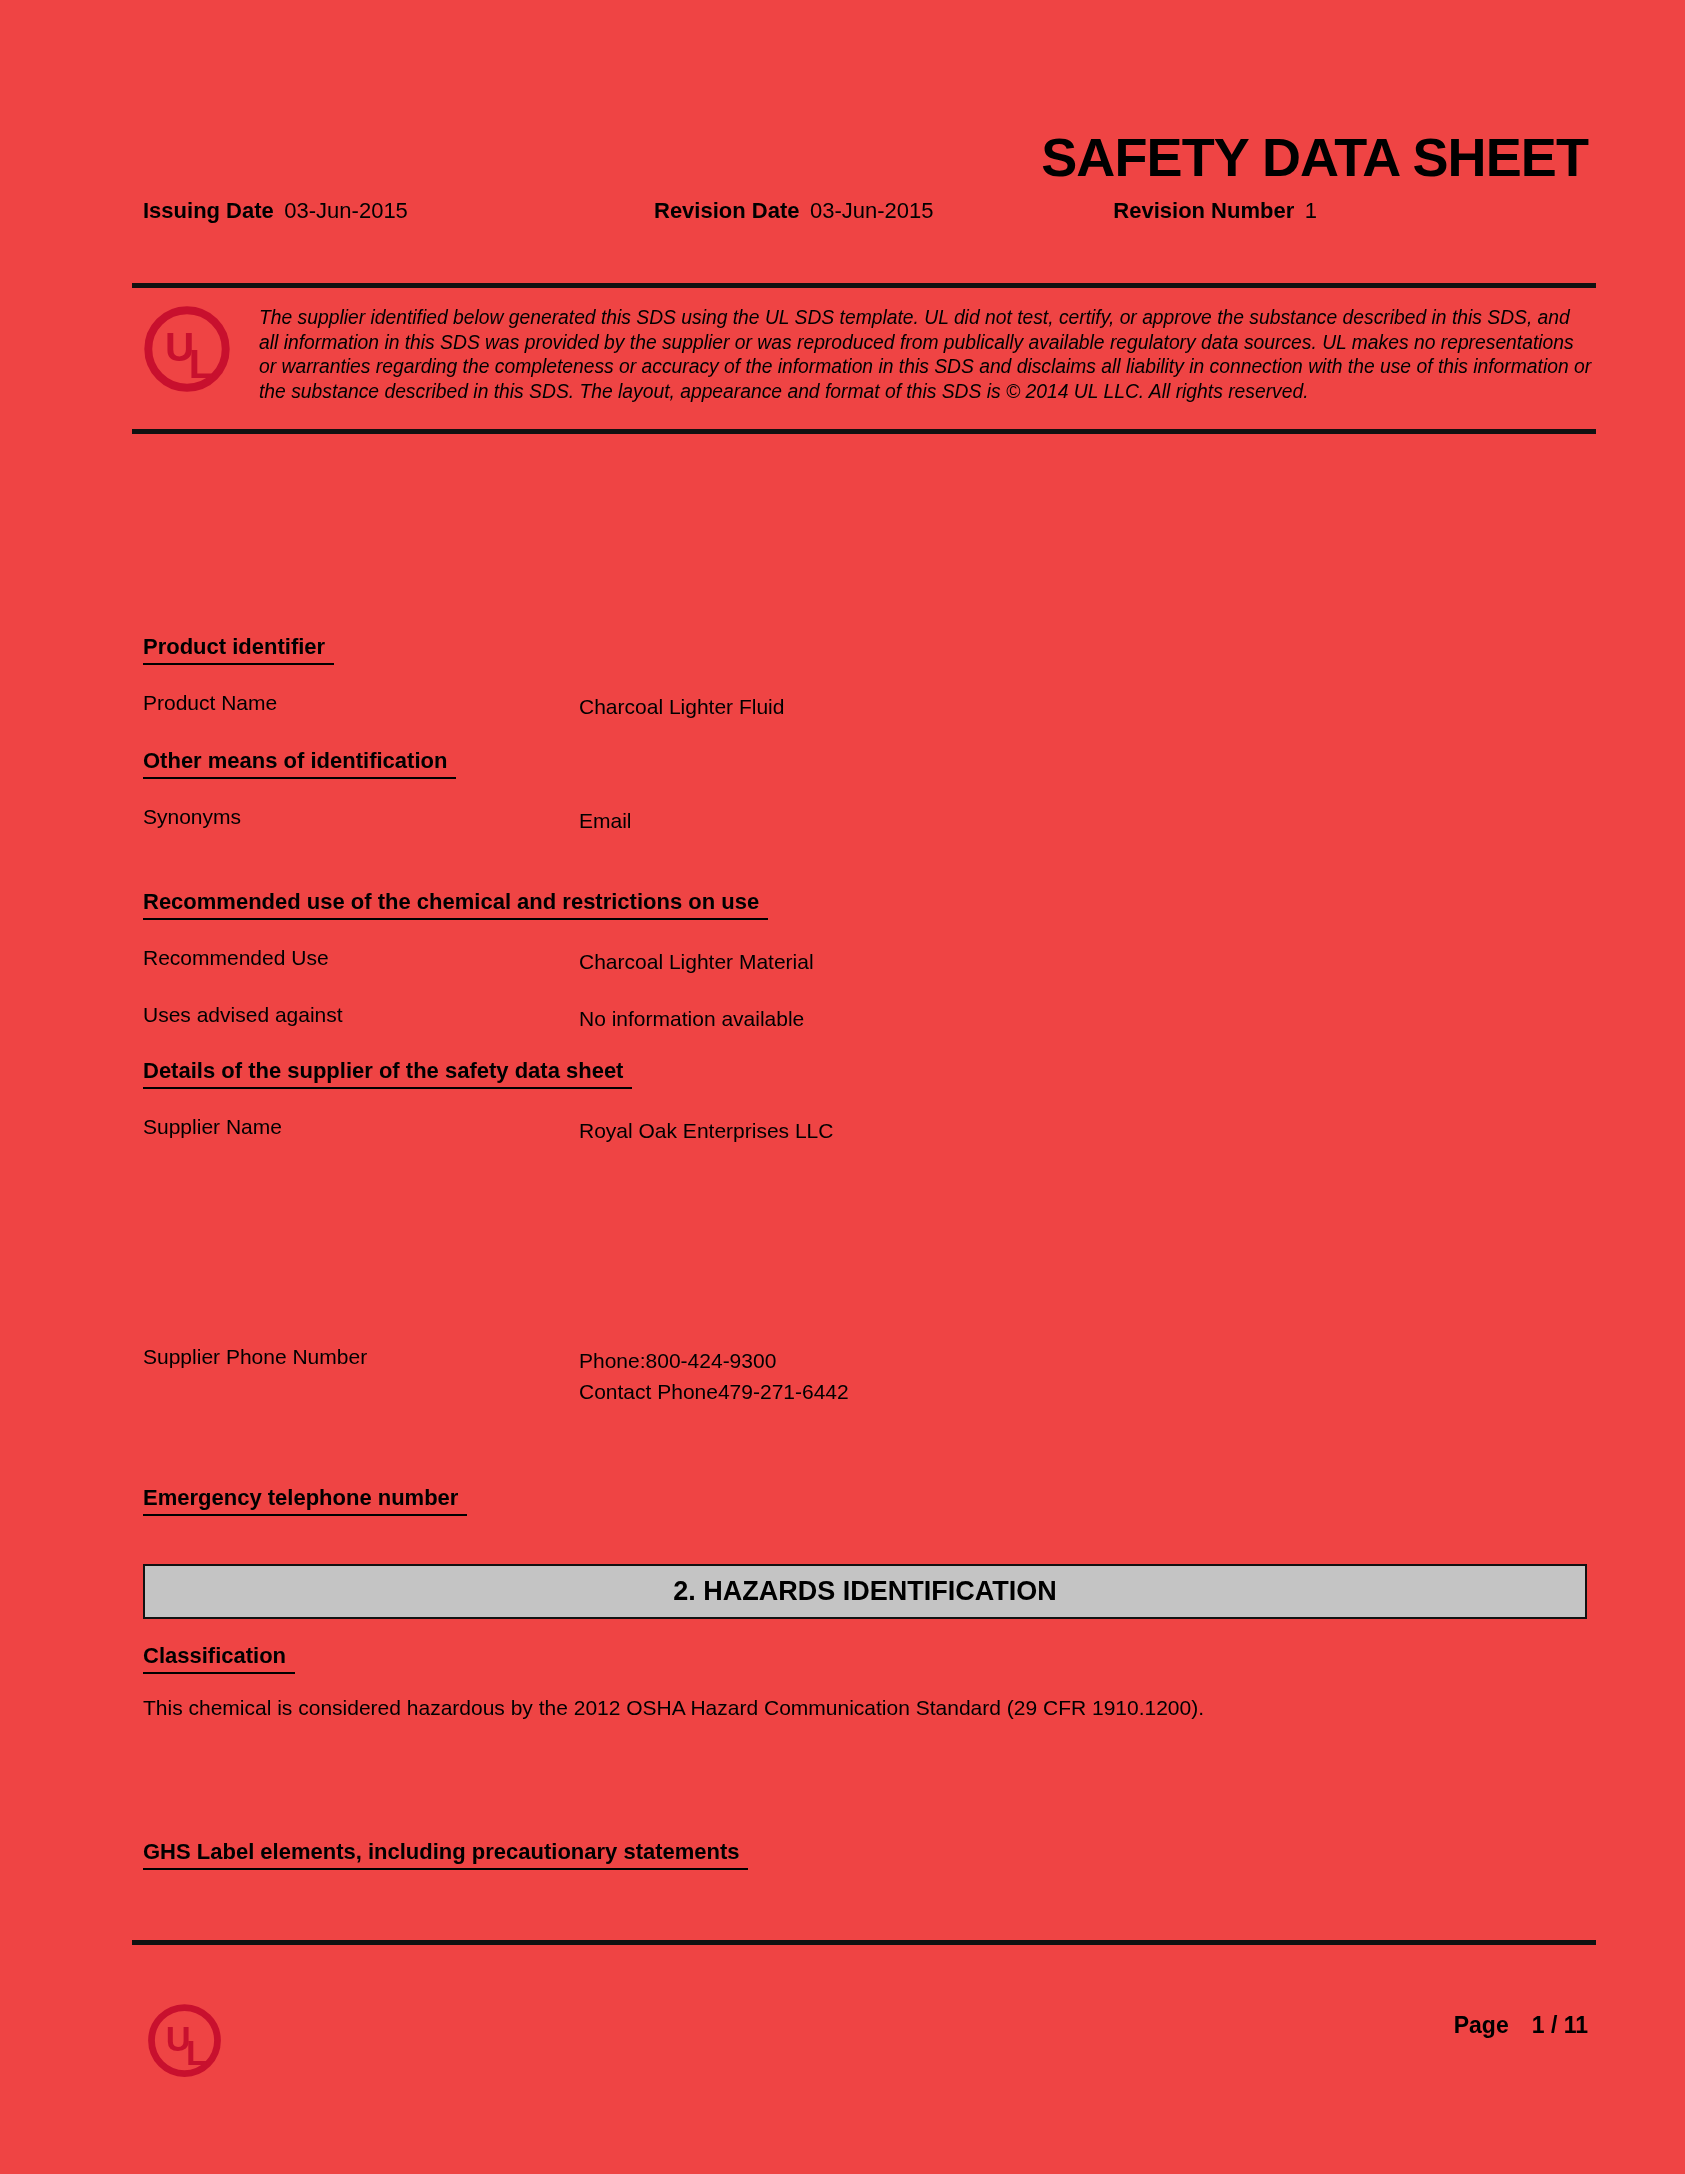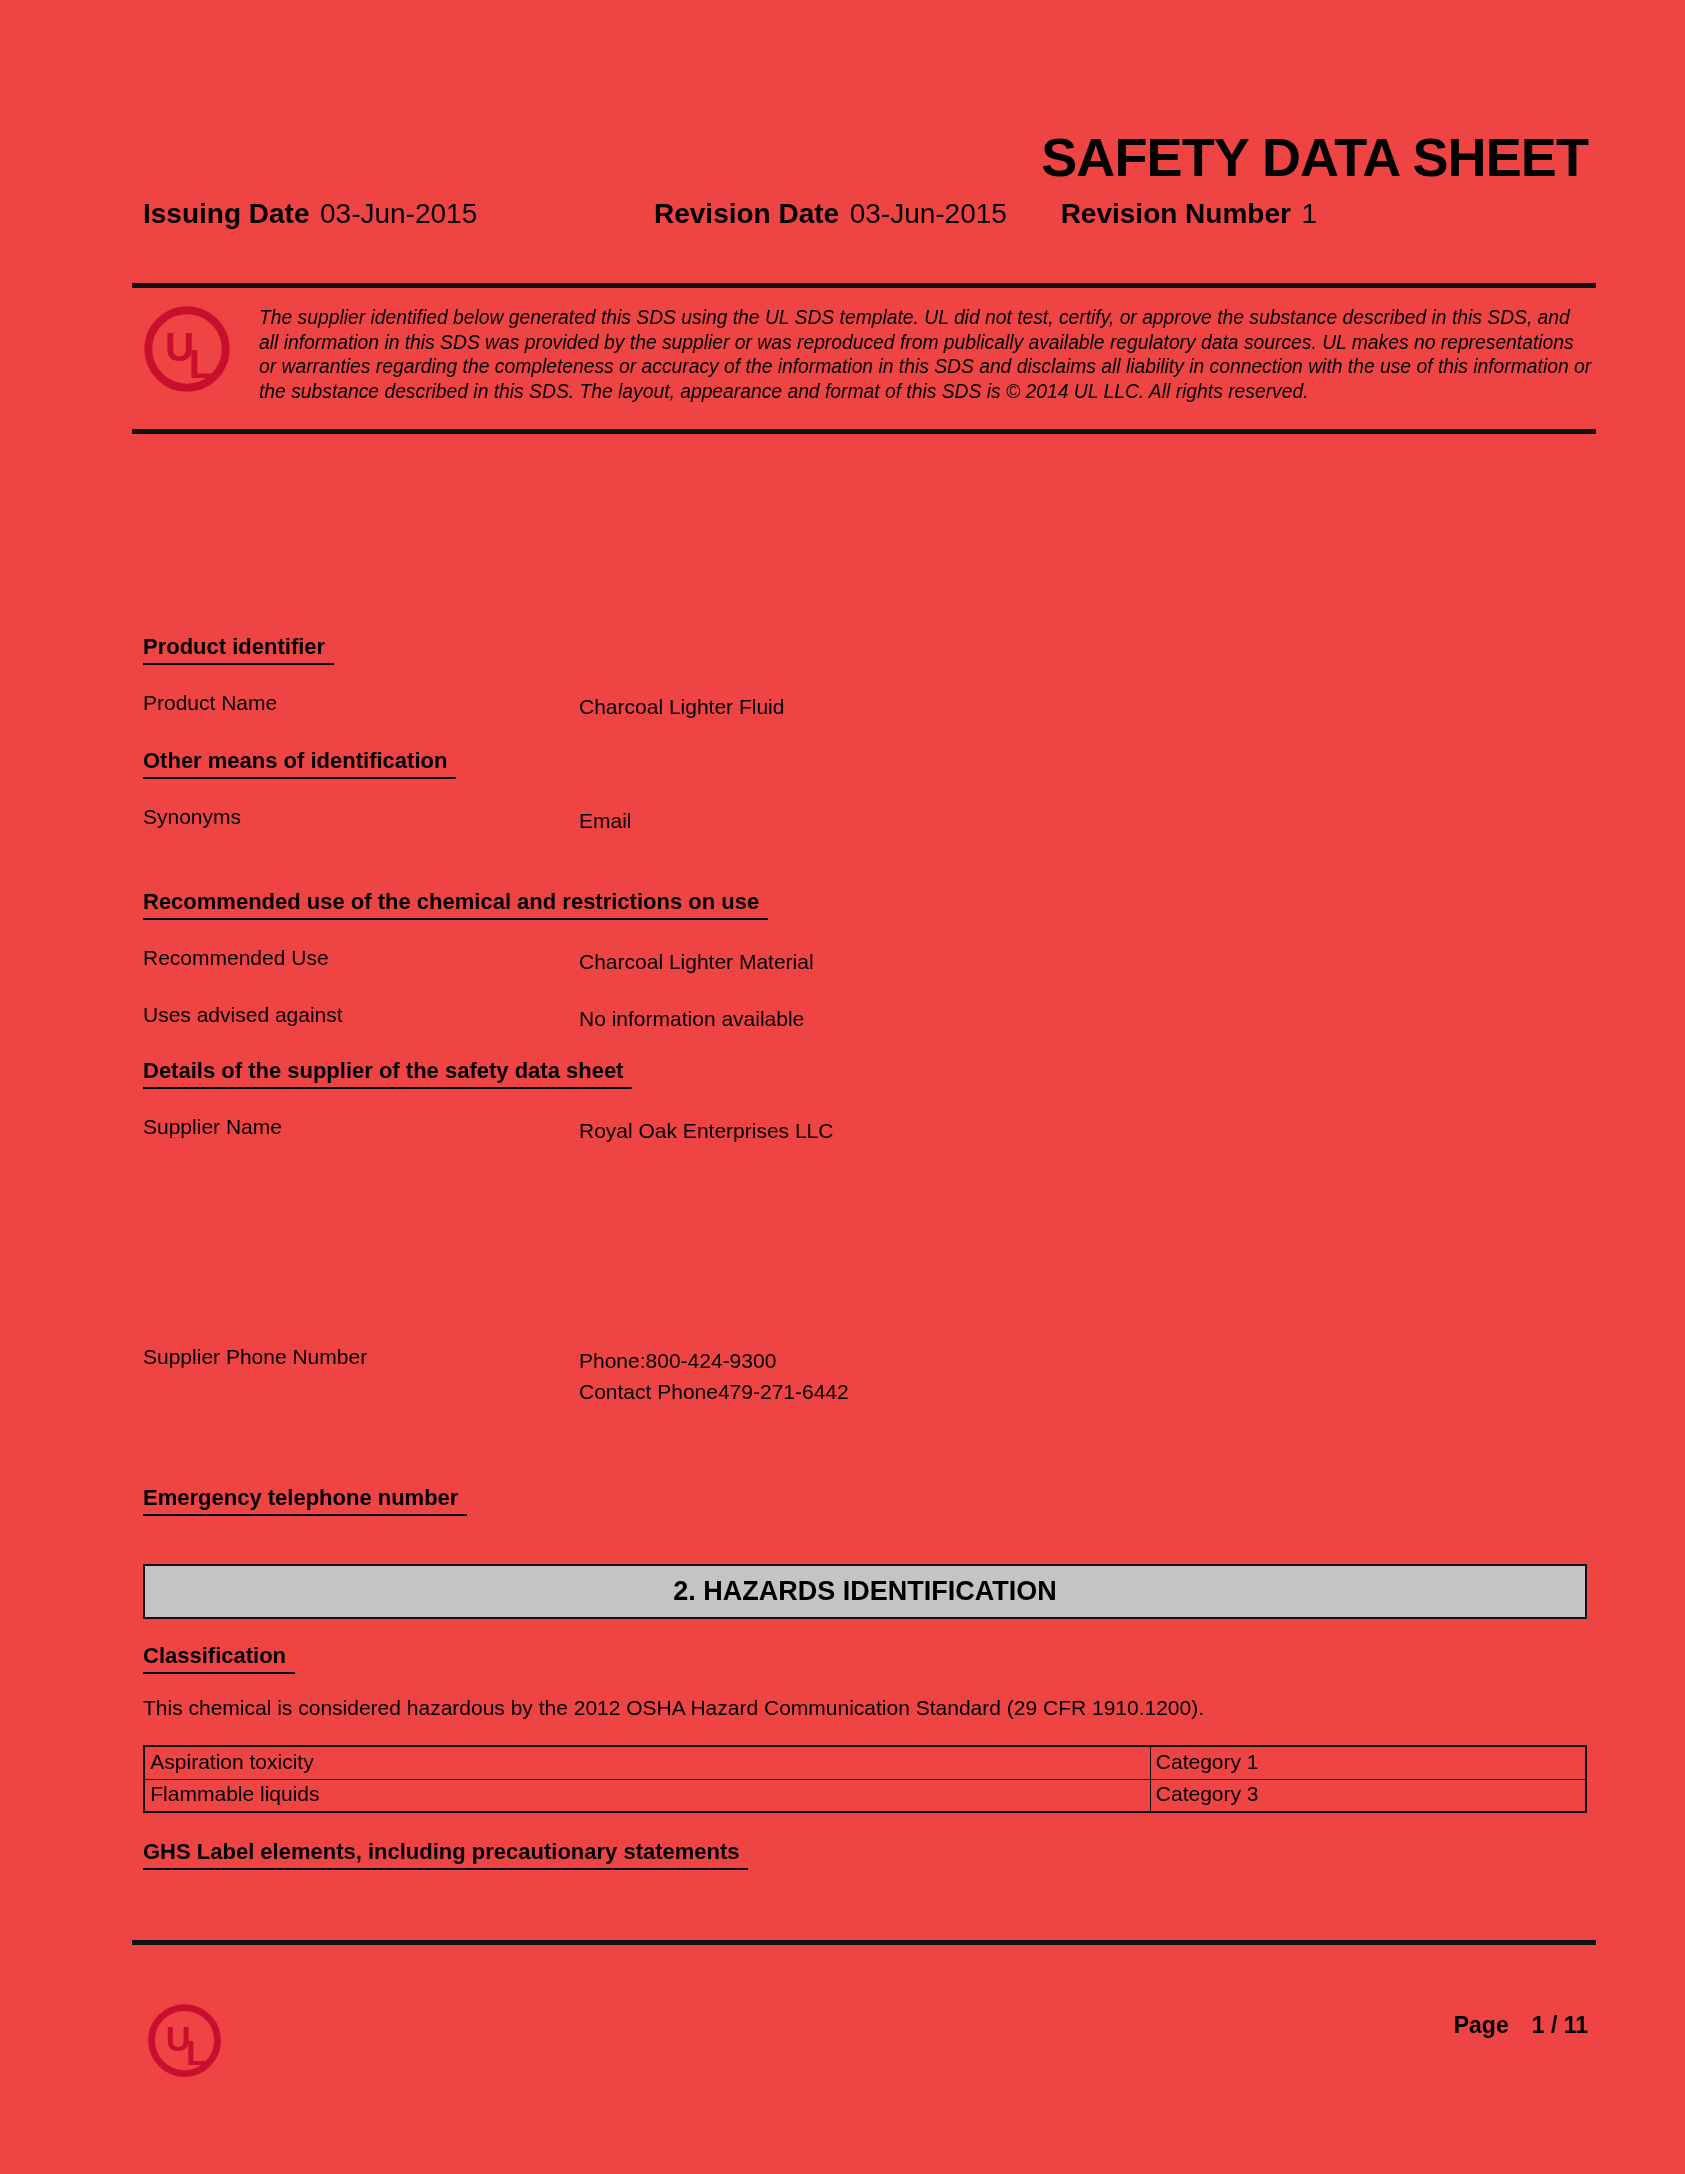--- a/index.html
+++ b/index.html
@@ -11,21 +11,21 @@
     background:#ef4444;
     font-family:"Liberation Sans", sans-serif;
     color:#000;
     overflow:hidden;
   }
   .doc-title {
     position:absolute; top:126px; right:97px;
     font-size:54px; font-weight:bold; letter-spacing:-0.9px;
     white-space:nowrap;
   }
-  .dates-row { position:absolute; top:198px; left:0; width:1414px; height:28px; font-size:28px; }
+  .dates-row { position:absolute; top:198px; left:0; width:1414px; height:28px; font-size:22px; }
   .date-item { position:absolute; white-space:nowrap; }
   .date-item .lbl { font-weight:bold; }
   .date-item .val { font-weight:normal; margin-left:10.5px; }
   .issuing { left:143px; }
   .revdate { left:654px; }
   .revnum  { right:97px; }
   .hr { position:absolute; left:132px; width:1464px; height:5.3px; background:#111; }
   .hr1 { top:283px; }
   .hr2 { top:429px; }
   .hr3 { top:1940px; }
@@ -133,32 +133,20 @@
   <div class="subhead" style="top:1485px">Emergency telephone number</div>
 
   <div class="sec-box sec2-box">
     <div>2. HAZARDS IDENTIFICATION</div>
   </div>
 
   <div class="subhead" style="top:1643px">Classification</div>
 
   <div class="para" style="top:1696px">This chemical is considered hazardous by the 2012 OSHA Hazard Communication Standard (29 CFR 1910.1200).</div>
 
-  <table class="hazard-table">
-    <tbody>
-        <tr>
-      <td>Aspiration toxicity</td>
-      <td class="cat">Category 1</td>
-    </tr>
-    <tr>
-      <td>Flammable liquids</td>
-      <td class="cat">Category 3</td>
-    </tr>
-  </tbody>
-    </table>
 
   <div class="subhead" style="top:1839px">GHS Label elements, including precautionary statements</div>
 
   <div class="hr hr3"></div>
 
   <svg class="ul-logo-bottom" viewBox="0 0 100 100">
     <circle cx="50" cy="50" r="44" fill="none" stroke="#C8102E" stroke-width="9"></circle>
     <text x="25" y="64" font-size="46" font-weight="bold" fill="#C8102E" font-family="Liberation Sans, sans-serif">U</text>
     <text x="52" y="83" font-size="46" font-weight="bold" fill="#C8102E" font-family="Liberation Sans, sans-serif">L</text>
   </svg>

